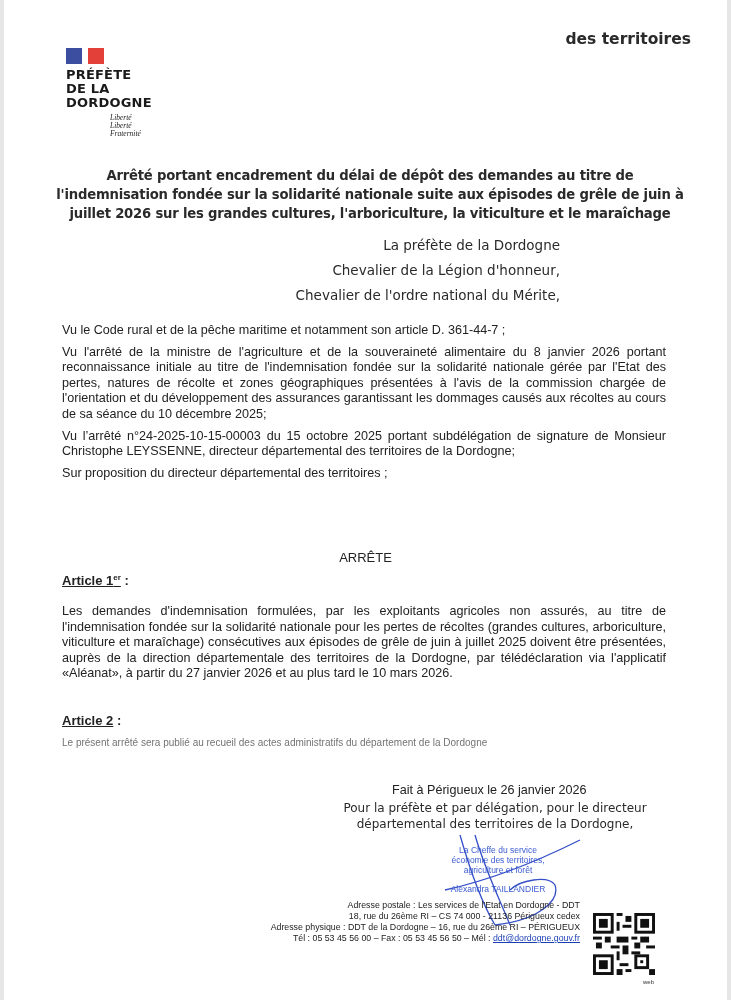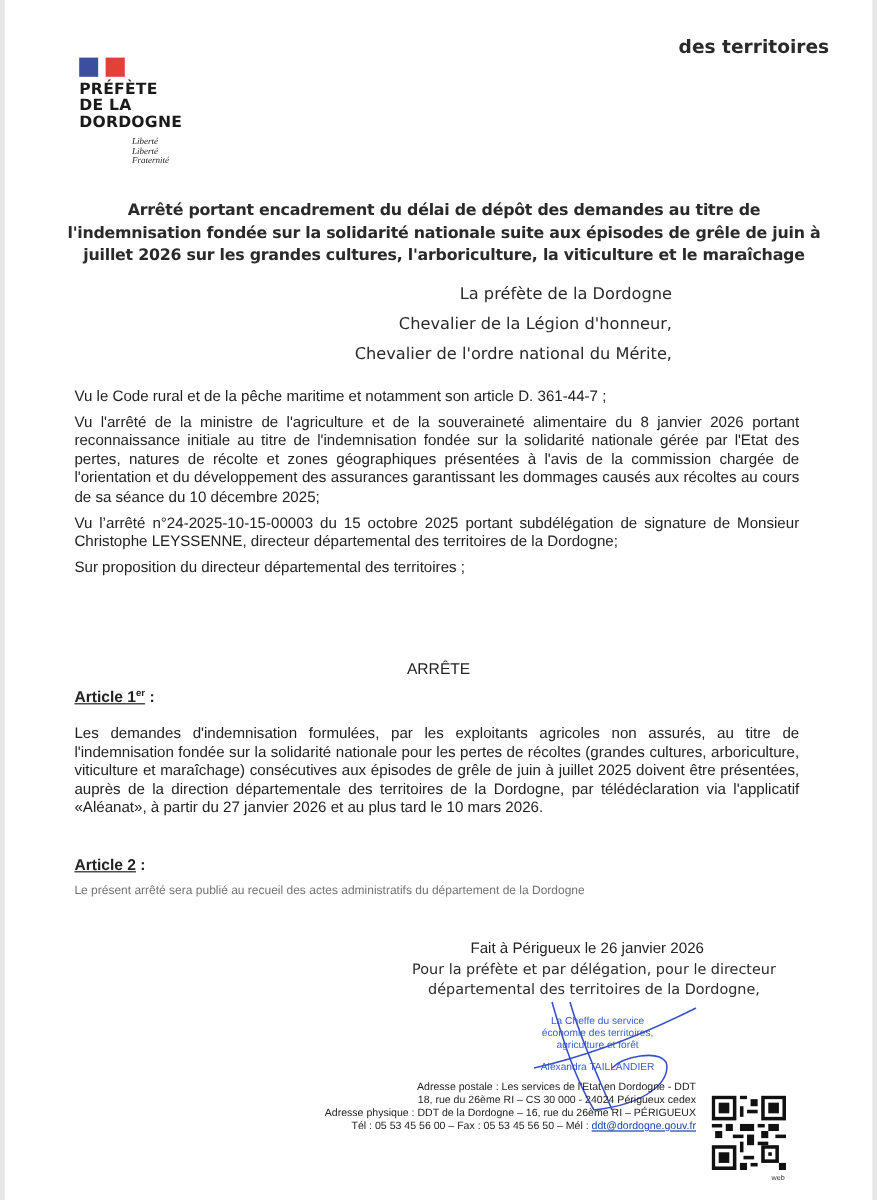--- a/index.html
+++ b/index.html
@@ -114,21 +114,21 @@
   <div>économie des territoires,</div>
   <div>agriculture et forêt</div>
   <div class="name">Alexandra TAILLANDIER</div>
 </div>
 <svg class="sig" width="170" height="100" viewBox="0 0 170 100">
   <path d="M40 5 C 50 40, 60 70, 75 95 M55 5 C 65 40, 80 70, 90 95 M25 60 C 70 50, 120 30, 160 10 M75 95 C 120 90, 140 70, 135 55 C 128 45, 100 50, 90 60" fill="none" stroke="#3550c8" stroke-width="1.3"></path>
 </svg>
 
 <div class="footer">
   <div>Adresse postale : Les services de l'Etat en Dordogne - DDT</div>
-  <div>18, rue du 26ème RI – CS 30 000 - 24024 Périgueux cedex</div>
+  <div>18, rue du 26ème RI – CS 74 000 - 21136 Périgueux cedex</div>
   <div>Adresse physique : DDT de la Dordogne – 16, rue du 26ème RI – PÉRIGUEUX</div>
   <div><span>Tél : 05 53 45 56 00 – Fax : 05 53 45 56 50 – Mél : </span><span class="mail">ddt@dordogne.gouv.fr</span></div>
 </div>
 
 <svg class="qr" viewBox="0 0 21 21">
   <rect width="21" height="21" fill="#fff"></rect>
   <g fill="#111">
     <rect x="0" y="0" width="7" height="7"></rect>
       <rect x="1" y="1" width="5" height="5" fill="#fff"></rect>
       <rect x="2" y="2" width="3" height="3"></rect>

